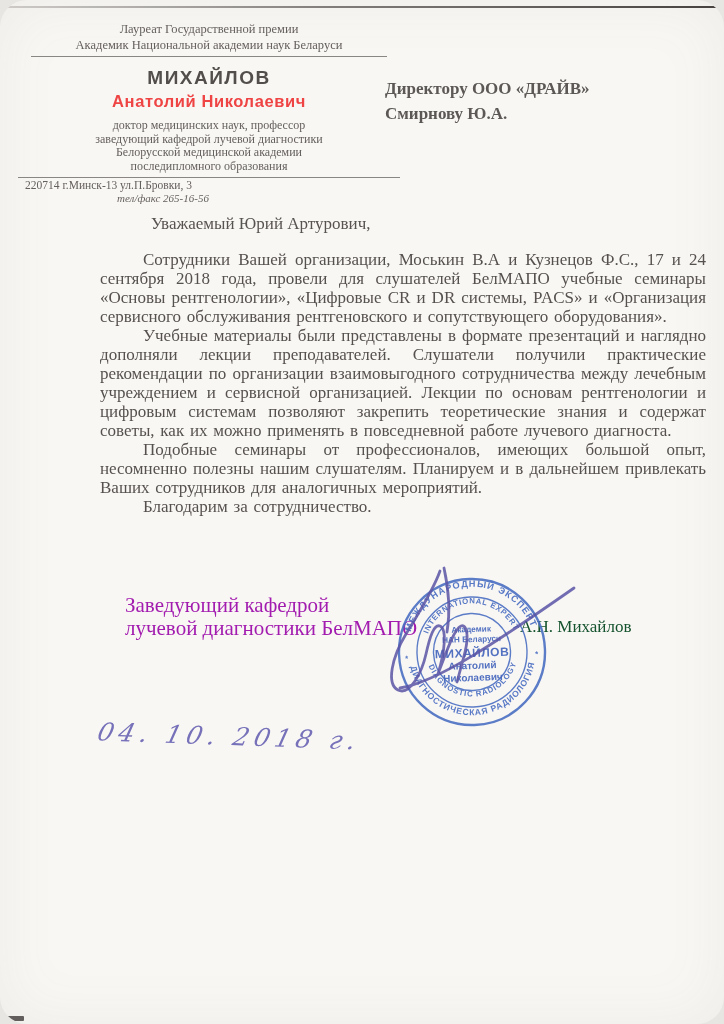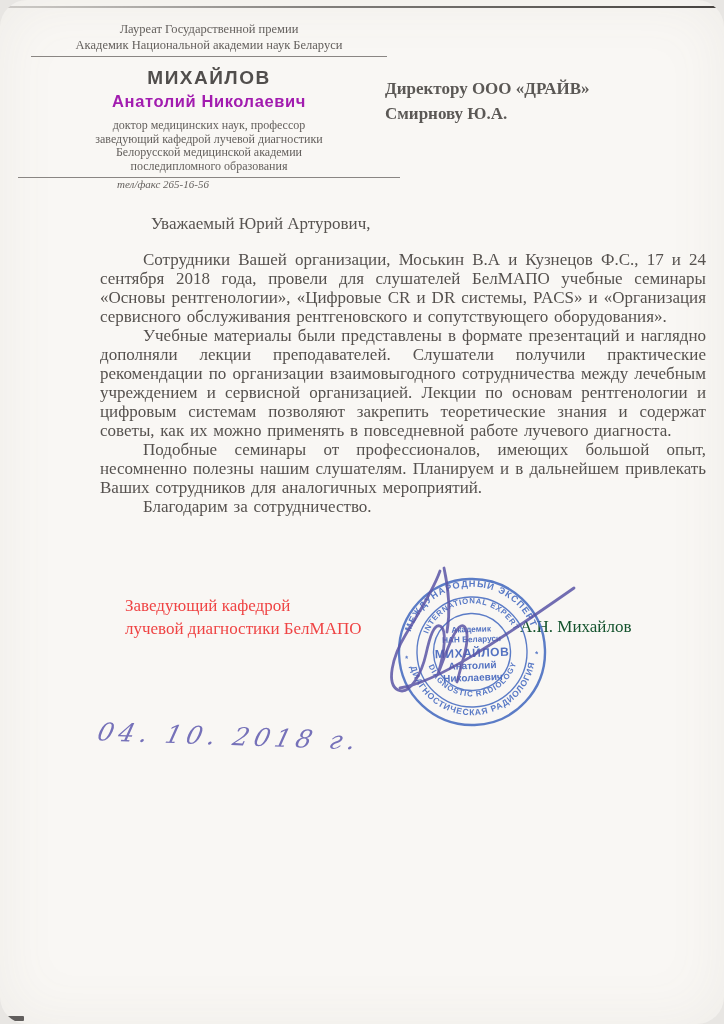--- a/index.html
+++ b/index.html
@@ -14,34 +14,34 @@
   .scan-top-line{position:absolute;top:6px;left:0;width:724px;height:2px;
     background:linear-gradient(to right, rgba(140,136,132,.35), rgba(90,87,84,.75) 45%, #45423f);}
   .corner-mark{position:absolute;left:8px;bottom:3px;width:16px;height:5px;background:#3c3a38;opacity:.8;border-radius:1px;}
   
   .letterhead{position:absolute;left:18px;top:22px;width:382px;text-align:center;color:#64605d;}
   .lh-small{font-size:12.5px;line-height:15.5px;}
   .lh-rule1{width:356px;margin:3px auto 0;border-top:1.5px solid #8a8683;}
   .lh-name{font-family:"Liberation Sans",sans-serif;font-weight:bold;font-size:19px;
     letter-spacing:1.5px;color:#514e4c;margin-top:10px;}
   .lh-patronymic{font-family:"Liberation Sans",sans-serif;font-weight:bold;font-size:16.5px;
-    letter-spacing:.6px;color:#a21caf;margin-top:3px;}
+    letter-spacing:.6px;color:#ef4444;margin-top:3px;}
   .lh-titles{font-size:12px;line-height:13.5px;margin-top:8px;}
   .lh-rule2{width:100%;margin-top:4px;border-top:1.5px solid #8a8683;}
   .lh-address{font-size:11.5px;line-height:13px;text-align:left;padding-left:7px;margin-top:1px;}
   .lh-phone{font-size:11px;line-height:13px;width:290px;text-align:center;font-style:italic;}
   
   .addressee{position:absolute;left:385px;top:76px;font-size:17px;line-height:25px;color:#5b5855;font-weight:bold;}
   
   .salutation{position:absolute;left:89px;top:214px;width:606px;font-size:17px;padding-left:0;text-indent:62px;}
   .body{position:absolute;left:100px;top:250px;width:606px;}
   .body p{margin:0;font-size:17px;line-height:19px;text-align:justify;
     text-indent:43px;word-spacing:1.5px;color:#55514e;}
   
-  .signoff-left{position:absolute;left:125px;top:594px;font-size:17px;line-height:23px;color:#ef4444;}
+  .signoff-left{position:absolute;left:125px;top:594px;font-size:21px;line-height:23px;color:#a21caf;}
   .signer-name{position:absolute;left:520px;top:617px;font-size:17px;color:#14532d;}
   
   .stamp{position:absolute;left:396px;top:576px;width:152px;height:152px;}
   .signature-svg{position:absolute;left:378px;top:556px;width:205px;height:152px;}
   .hand-date{position:absolute;left:98px;top:722px;
     font-family:"DejaVu Serif",serif;font-style:italic;font-size:25px;
     letter-spacing:5px;color:#6b66b4;transform:rotate(2deg) skewX(-12deg);opacity:.92;}
   .stamp text{font-family:"Liberation Sans",sans-serif;font-weight:bold;}
 </style>
 </head>
@@ -58,20 +58,21 @@
     <div class="lh-rule1"></div>
     <div class="lh-name">МИХАЙЛОВ</div>
     <div class="lh-patronymic">Анатолий Николаевич</div>
     <div class="lh-titles">
       <div>доктор медицинских наук, профессор</div>
       <div>заведующий кафедрой лучевой диагностики</div>
       <div>Белорусской медицинской академии</div>
       <div>последипломного образования</div>
     </div>
     <div class="lh-rule2"></div>
+    <div class="lh-address">220714 г.Минск-13 ул.П.Бровки, 3</div>
     <div class="lh-phone">тел/факс 265-16-56</div>
   </div>
 
   <div class="addressee">
     <div>Директору ООО «ДРАЙВ»</div>
     <div>Смирнову Ю.А.</div>
   </div>
 
   <div class="salutation">Уважаемый Юрий Артурович,</div>
   <div class="body">

